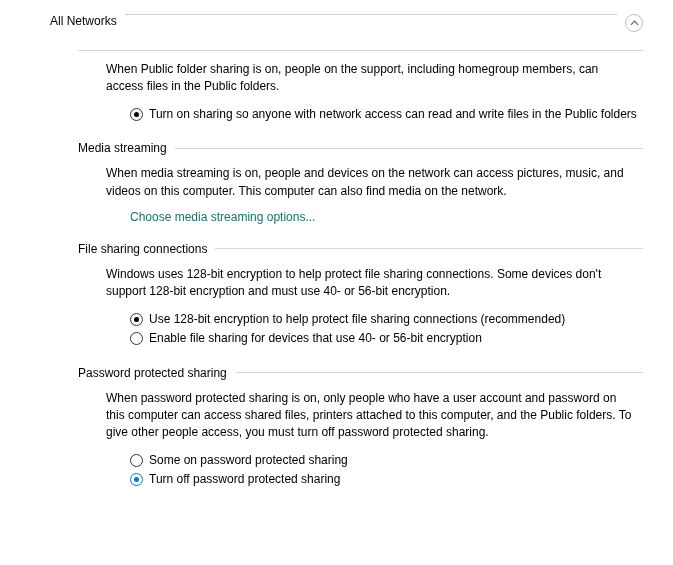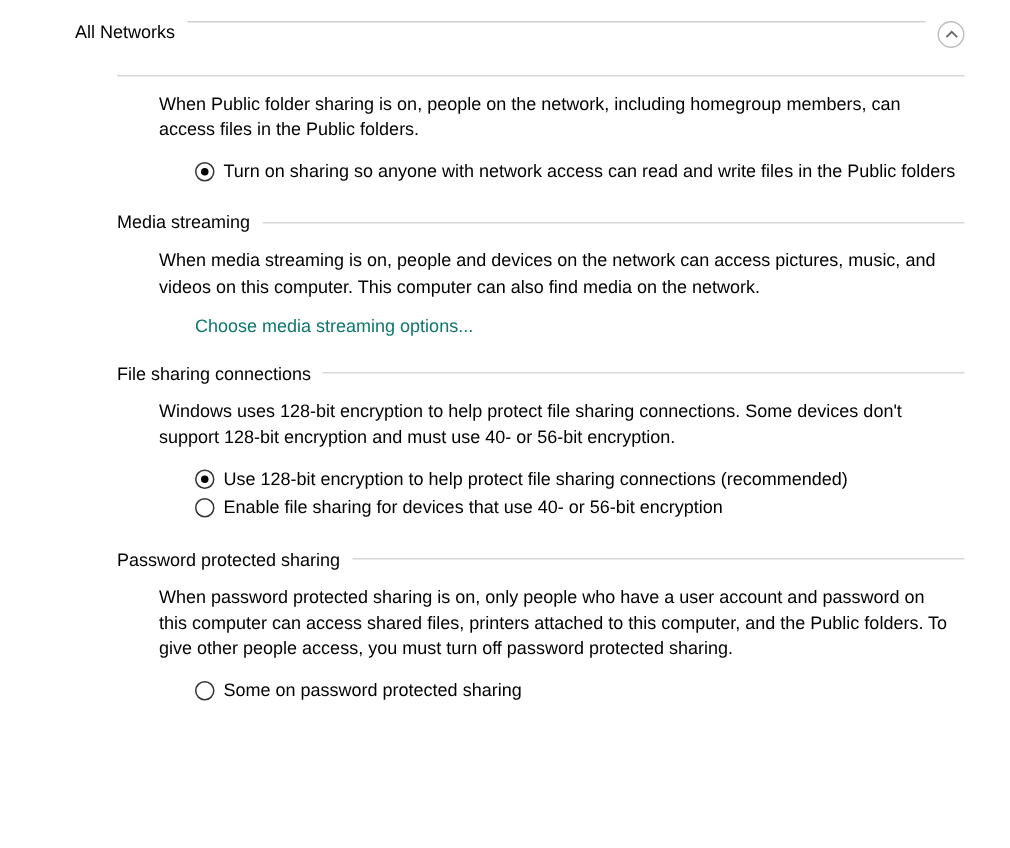--- a/index.html
+++ b/index.html
@@ -125,21 +125,21 @@
     <svg width="9" height="6" viewBox="0 0 10 6">
       <path d="M1 5 L5 1 L9 5" fill="none" stroke="#666" stroke-width="1.3"></path>
     </svg>
   </span>
 </div>
 
 <div class="section">
   <div class="section-header">
     <span class="sline"></span>
   </div>
-  <div class="desc">When Public folder sharing is on, people on the network, including homegroup members, can access files in the Public folders.</div>
+  <div class="desc">When Public folder sharing is on, people on the support, including homegroup members, can access files in the Public folders.</div>
   <div class="radio-group">
     <div class="radio-row">
       <span class="radio sel-black"></span>
       <span class="rlabel">Turn on sharing so anyone with network access can read and write files in the Public folders</span>
     </div>
   </div>
 </div>
 
 <div class="section">
   <div class="section-header">
@@ -172,14 +172,18 @@
   <div class="section-header">
     <span class="stitle">Password protected sharing</span>
     <span class="sline"></span>
   </div>
   <div class="desc">When password protected sharing is on, only people who have a user account and password on this computer can access shared files, printers attached to this computer, and the Public folders. To give other people access, you must turn off password protected sharing.</div>
   <div class="radio-group">
     <div class="radio-row">
       <span class="radio"></span>
       <span class="rlabel">Some on password protected sharing</span>
     </div>
+    <div class="radio-row">
+      <span class="radio sel-blue"></span>
+      <span class="rlabel">Turn off password protected sharing</span>
+    </div>
   </div>
 </div>
 
 </body></html>

